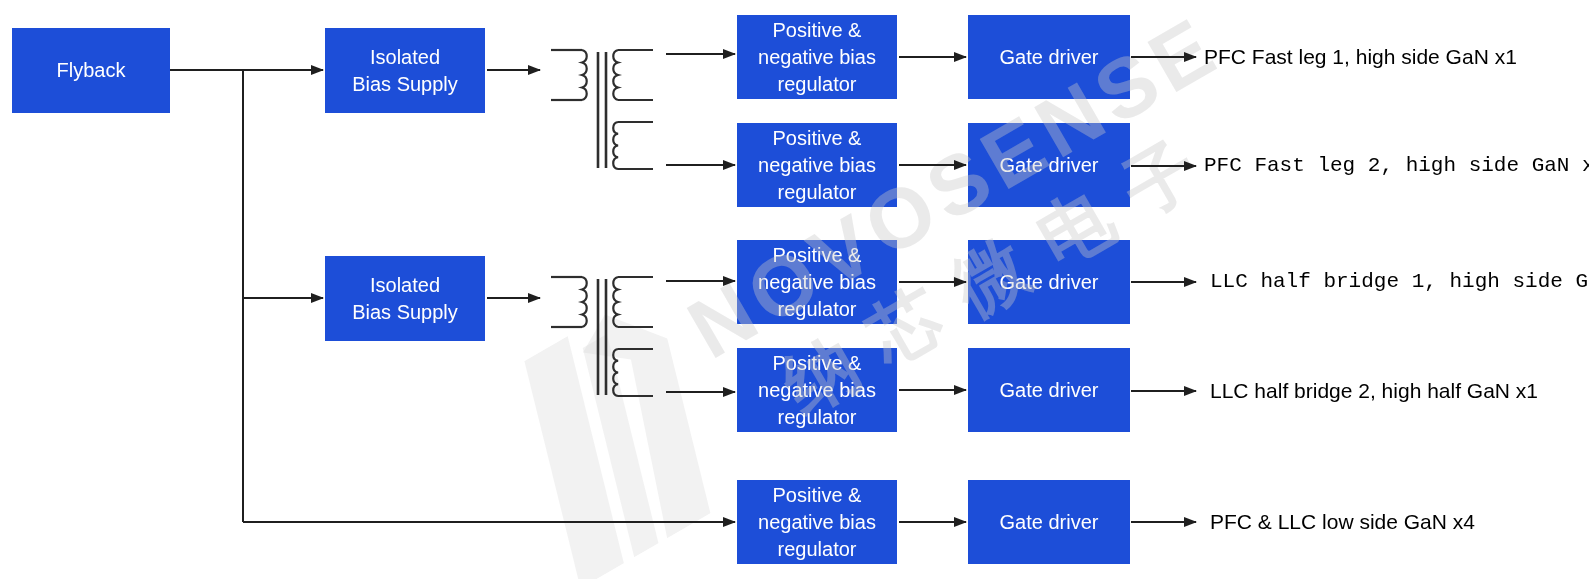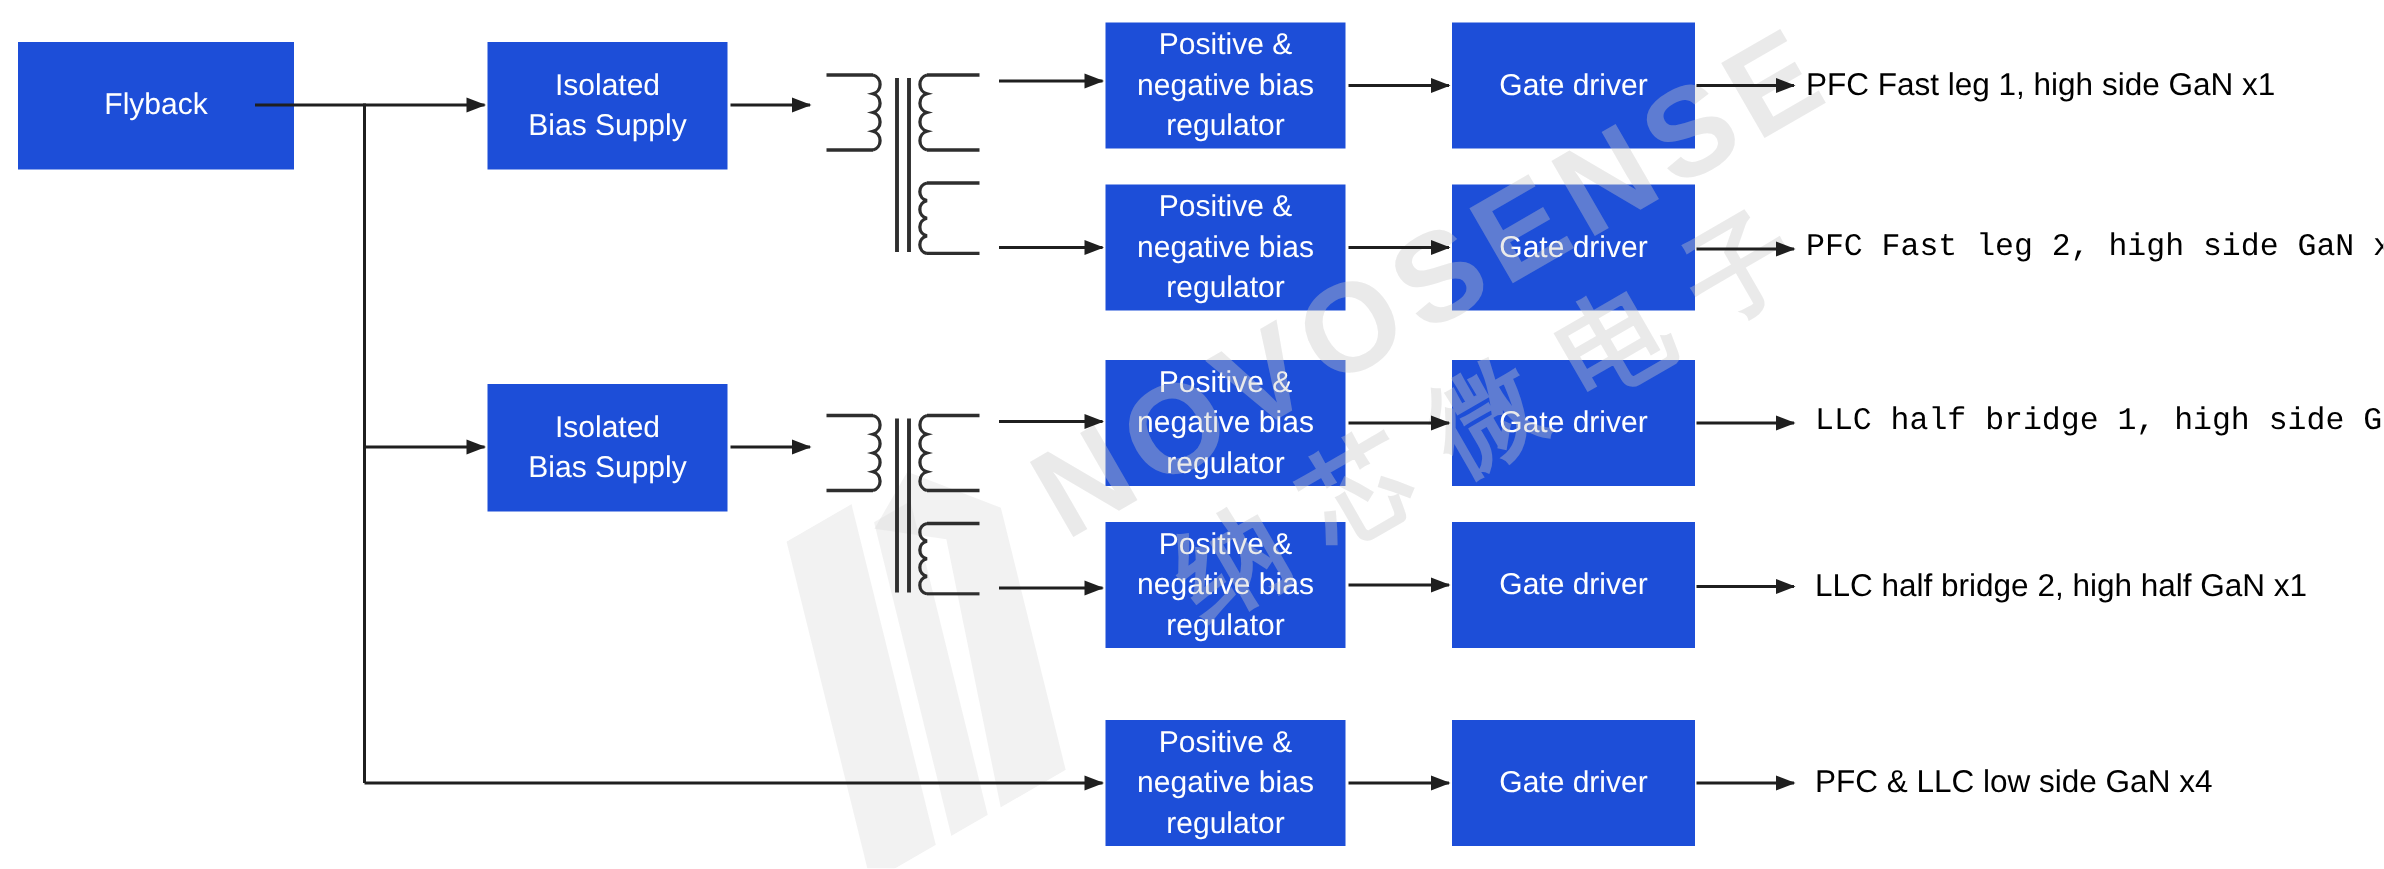--- a/index.html
+++ b/index.html
@@ -85,21 +85,21 @@
     letter-spacing:26px;
     color:rgba(200,200,200,0.38);
     white-space:nowrap;
   }
 </style>
 </head>
 <body>
 
 <div id="canvas">
 
-  <div class="block" style="left:12px;top:28px;width:184px;height:85px;">
+  <div class="block" style="left:12px;top:28px;width:158px;height:85px;">
     <div>Flyback</div>
   </div>
 
   <div class="block" style="left:325px;top:28px;width:160px;height:85px;">
     <div>Isolated</div>
     <div>Bias Supply</div>
   </div>
 
   <div class="block" style="left:325px;top:256px;width:160px;height:85px;">
     <div>Isolated</div>

